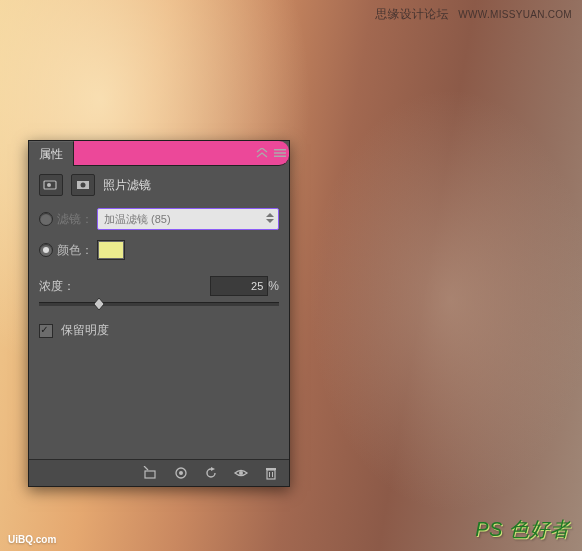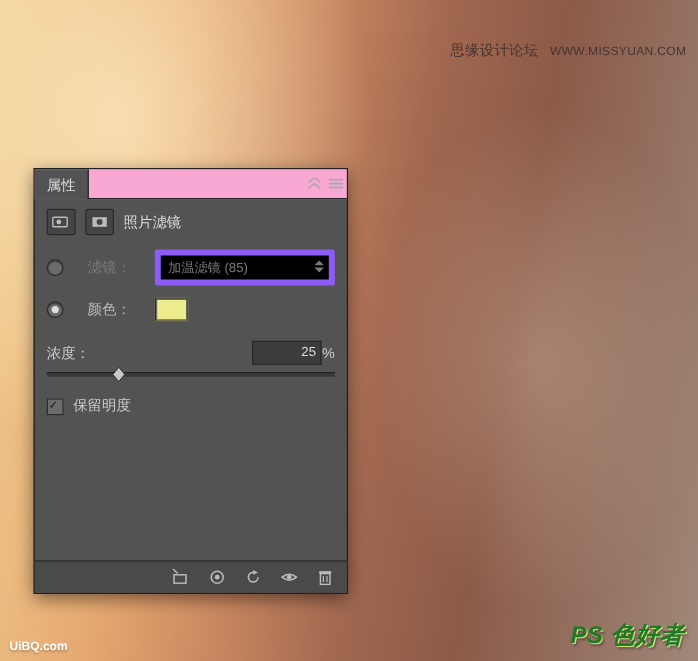--- a/index.html
+++ b/index.html
@@ -19,38 +19,37 @@
       radial-gradient(ellipse 200px 300px at 450px 300px, rgba(190,160,140,0.55), transparent 70%),
       linear-gradient(100deg, #f2cf92 0%, #e5a870 25%, #c98860 40%, #a26850 55%, #8c5a48 70%, #947060 85%, #a08878 100%);
   }
   .watermark-top {
     position: absolute;
     top: 6px;
     right: 10px;
     font-size: 12px;
     color: #463430;
     letter-spacing: 0.02em;
-    margin-top: 28px;
   }
   .watermark-top .url { font-size: 10px; margin-left: 6px; letter-spacing: 0.03em; }
   .watermark-bl {
     position: absolute;
     bottom: 6px;
     left: 8px;
     font-size: 10px;
     color: #fff;
     font-weight: 600;
     text-shadow: 0 1px 2px rgba(0,0,0,0.25);
   }
   .watermark-br {
     position: absolute;
     bottom: 8px;
     right: 12px;
     font-size: 20px;
-    font-weight: 700;
+    font-weight: 400;
     font-style: italic;
     color: #1e7a24;
     text-shadow: 1px 1px 0 #cde07a, 2px 2px 2px rgba(0,0,0,0.3);
     letter-spacing: 0.02em;
   }
 
   
   .panel {
     position: absolute;
     left: 28px;
@@ -59,23 +58,24 @@
     background: #535353;
     border: 1px solid #1f1f1f;
     box-shadow: 0 4px 14px rgba(0,0,0,0.5);
     color: #ccc;
     font-size: 12px;
   }
   .panel-tabbar {
     display: flex;
     align-items: center;
     height: 24px;
-    background: #f9a8d4;
+    background: #ec4899;
     border-bottom: 1px solid #222;
     position: relative;
+    border-radius: 10px;
   }
   .panel-tab {
     padding: 0 10px;
     line-height: 24px;
     background: #535353;
     border-right: 1px solid #222;
     border-top: 1px solid #606060;
     color: #ddd;
     font-size: 12px;
   }
@@ -108,21 +108,21 @@
     border-radius: 2px;
     display: flex;
     align-items: center;
     justify-content: center;
   }
   .panel-title { color: #ddd; font-size: 12px; }
 
   .form-row {
     display: flex;
     align-items: center;
-    gap: 20px;
+    gap: 4px;
     margin: 10px 0;
   }
   .radio {
     width: 12px; height: 12px;
     border-radius: 50%;
     border: 1px solid #2a2a2a;
     background: #6a6a6a;
     box-shadow: inset 0 1px 1px rgba(0,0,0,0.5);
     position: relative;
     flex-shrink: 0;
@@ -133,22 +133,22 @@
     width: 6px; height: 6px;
     border-radius: 50%;
     background: #ddd;
     left: 3px; top: 3px;
   }
   .row-label { width: 36px; color: #bbb; }
   .row-label.disabled { color: #7a7a7a; }
   .select {
     flex: 1;
     height: 20px;
-    background: #000000;
-    border: 5px solid #8b5cf6;
+    background: #e5e5e5;
+    border: 1px solid #8b5cf6;
     border-radius: 2px;
     display: flex;
     align-items: center;
     padding: 0 6px;
     color: #7a7a7a;
     position: relative;
     font-size: 11px;
   }
   .select .caret {
     position: absolute;

